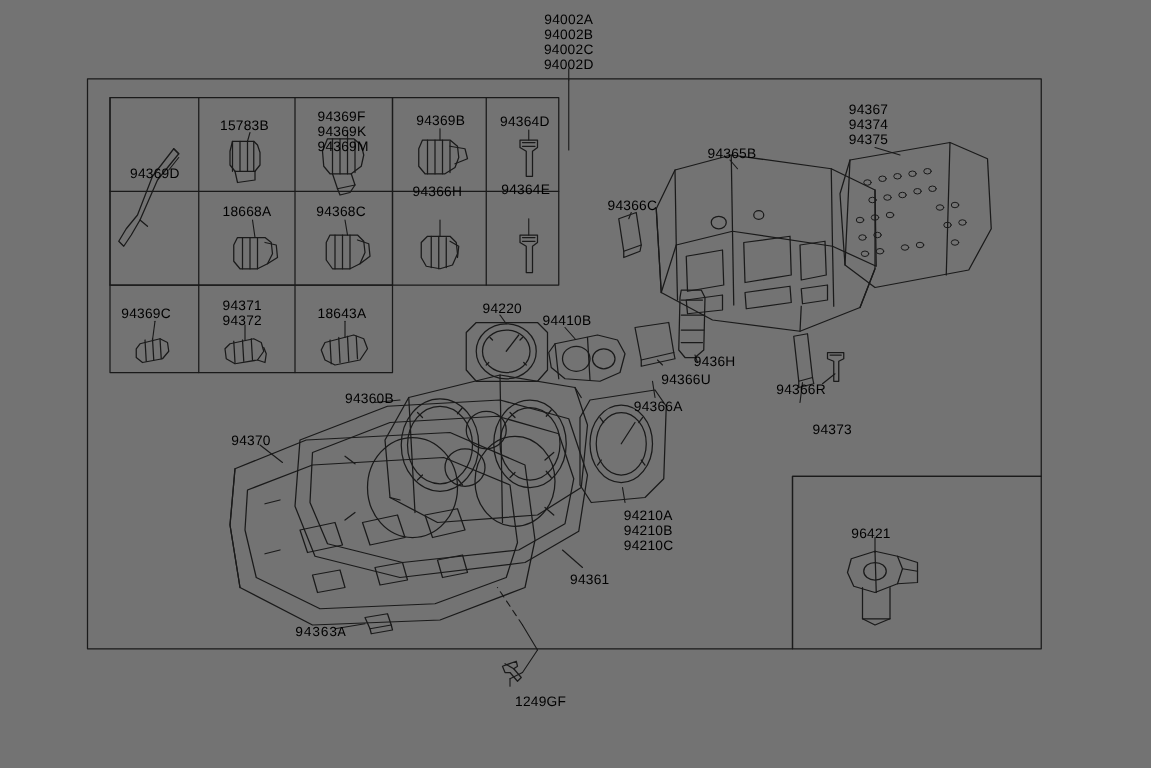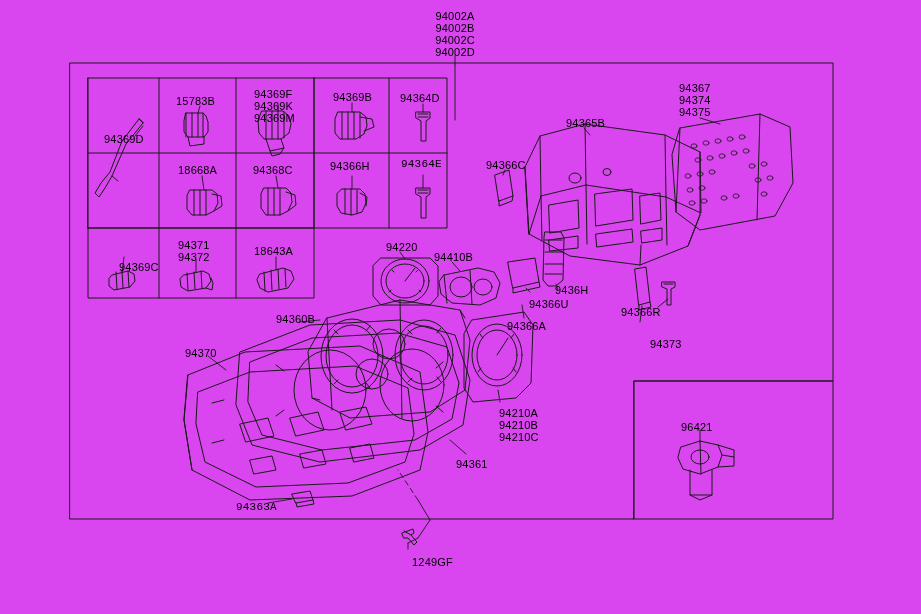--- a/index.html
+++ b/index.html
@@ -4,21 +4,21 @@
 <style>
   html, body {
     margin: 0;
     padding: 0;
     background: #ffffff;
   }
   #root {
     position: relative;
     width: 921px;
     height: 614px;
-    background: #d946ef;
+    background: #737373;
     font-family: "Liberation Sans", sans-serif;
     overflow: hidden;
   }
   .lbl {
     position: absolute;
     font-family: "Liberation Sans", sans-serif;
     font-size: 11px;
     line-height: 12px;
     color: #000000;
     white-space: pre;
@@ -321,23 +321,23 @@
 94002D</div>
       <div class="lbl" style="left: 104px; top: 133px;">94369D</div>
       <div class="lbl" style="left: 176px; top: 95px;">15783B</div>
       <div class="lbl" style="left: 254px; top: 88px;">94369F
 94369K
 94369M</div>
       <div class="lbl" style="left: 333px; top: 91px;">94369B</div>
       <div class="lbl" style="left: 400px; top: 92px;">94364D</div>
       <div class="lbl" style="left: 178px; top: 164px;">18668A</div>
       <div class="lbl" style="left: 253px; top: 164px;">94368C</div>
-      <div class="lbl" style="left: 330px; top: 160px;">94366H</div>
-      <div class="lbl" style="left: 401px; top: 158px; font-family: Liberation Mono, monospace;">94364E</div>
-      <div class="lbl" style="left: 119px; top: 245px; margin-top: 16px;">94369C</div>
+      <div class="lbl" style="left: 330px; top: 148px;">94366H</div>
+      <div class="lbl" style="left: 401px; top: 146px;">94364E</div>
+      <div class="lbl" style="left: 97px; top: 245px;">94369C</div>
       <div class="lbl" style="left: 178px; top: 239px;">94371
 94372</div>
       <div class="lbl" style="left: 254px; top: 245px;">18643A</div>
       <div class="lbl" style="left: 386px; top: 241px;">94220</div>
       <div class="lbl" style="left: 434px; top: 251px;">94410B</div>
       <div class="lbl" style="left: 486px; top: 159px; text-align: right;">94366C</div>
       <div class="lbl" style="left: 566px; top: 117px;">94365B</div>
       <div class="lbl" style="left: 679px; top: 82px;">94367
 94374
 94375</div>

